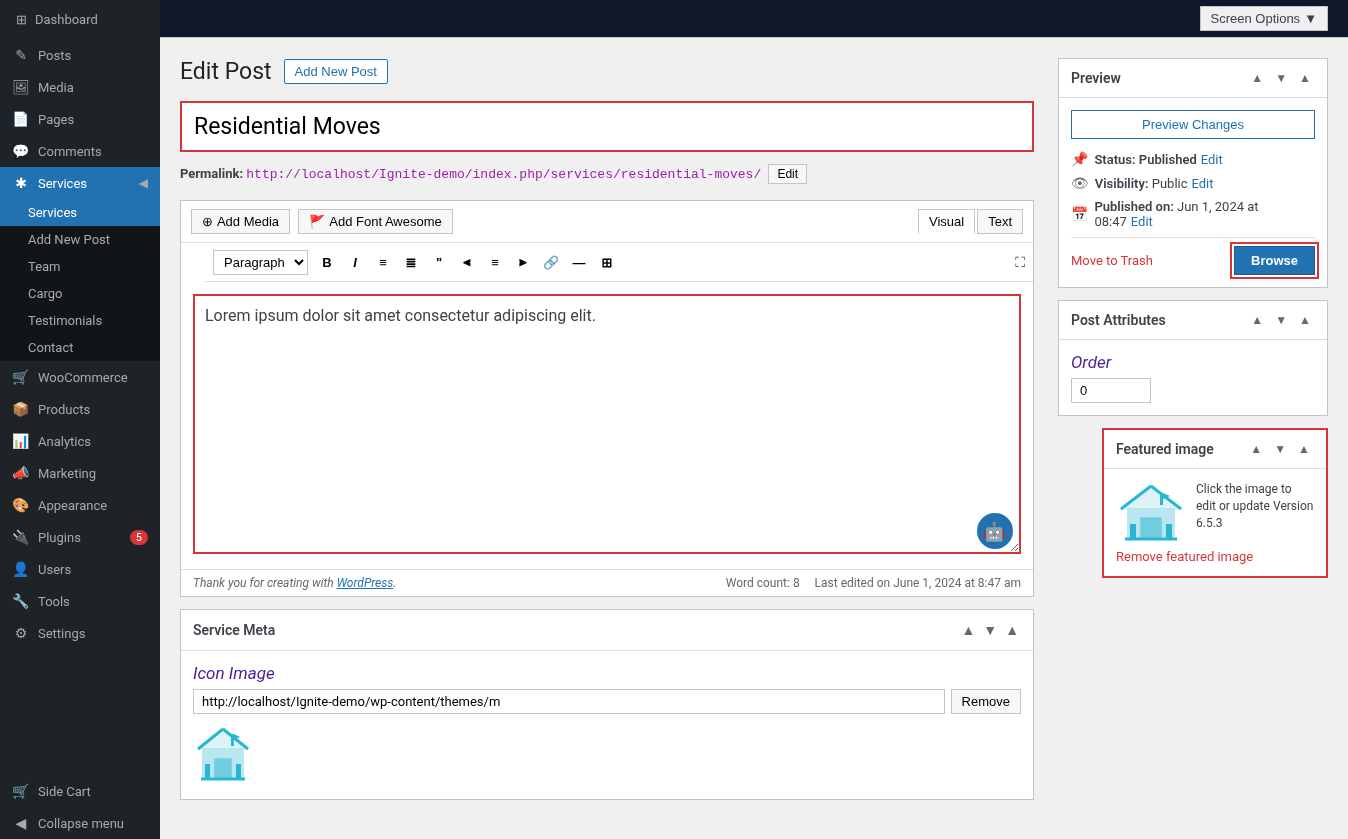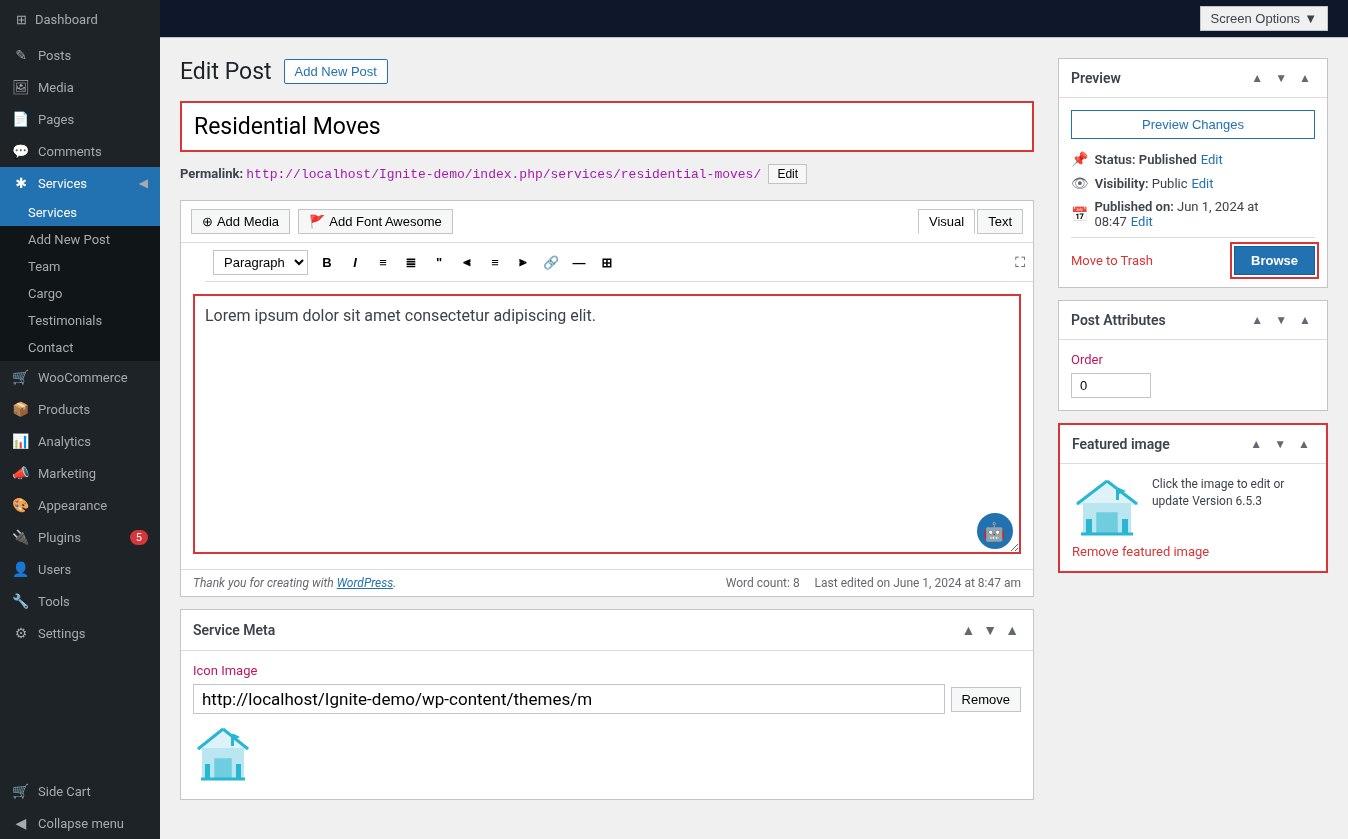--- a/index.html
+++ b/index.html
@@ -263,27 +263,27 @@
       background: none;
       border: none;
       cursor: pointer;
       color: #646970;
       font-size: 14px;
       padding: 2px;
     }
     .meta-box-content { padding: 12px; }
 
     
-    .field-label { font-size: 13px; margin-bottom: 6px; color: #be185d; }
+    .field-label { font-size: 17px; margin-bottom: 6px; color: #4c1d95; font-style: italic; }
     .field-row { display: flex; gap: 6px; align-items: center; }
     .field-input {
       flex: 1;
       padding: 4px 8px;
       border: 1px solid #c3c4c7;
-      font-size: 17px;
+      font-size: 13px;
       font-family: inherit;
     }
     .browse-btn {
       border: 1px solid #c3c4c7;
       background: #f6f7f7;
       padding: 4px 10px;
       cursor: pointer;
       font-size: 13px;
     }
 
@@ -361,20 +361,21 @@
     .order-input {
       width: 80px;
       padding: 4px 8px;
       border: 1px solid #c3c4c7;
       font-size: 13px;
     }
 
     
     .featured-box {
       border: 2px solid #d63638;
+      margin-left: 44px;
     }
     .featured-image-area {
       display: flex;
       align-items: flex-start;
       gap: 10px;
     }
     .featured-img-placeholder {
       width: 70px;
       height: 60px;
       flex-shrink: 0;

